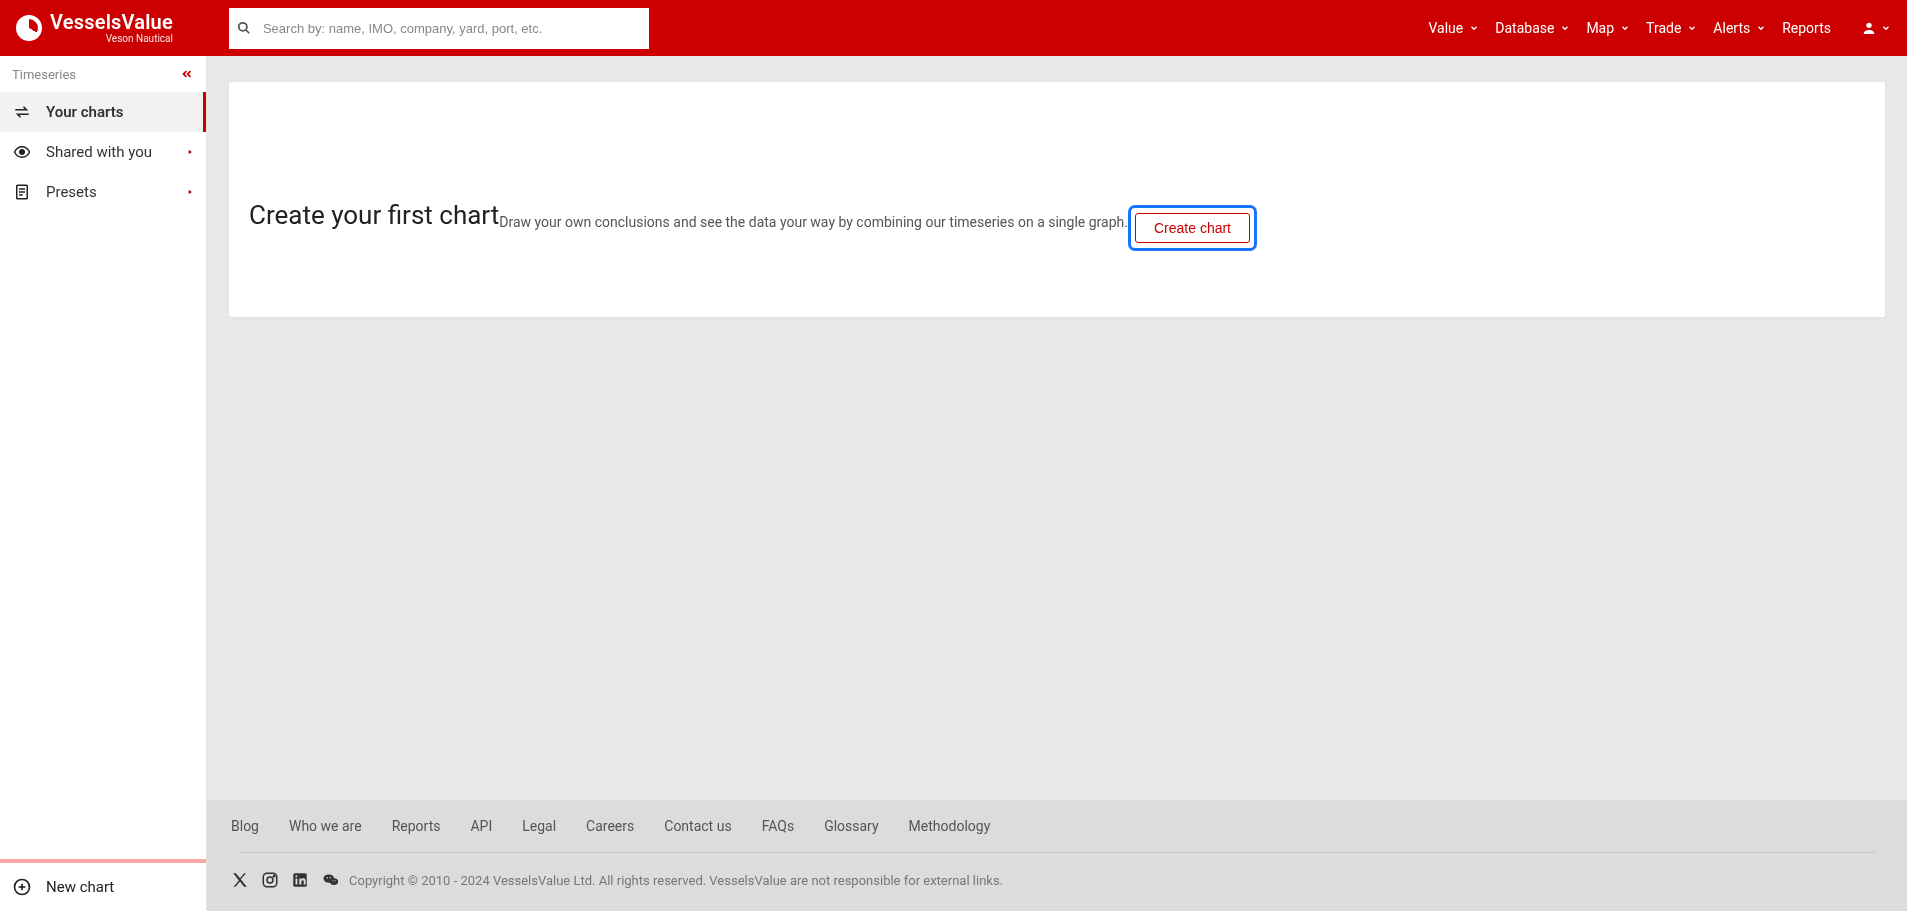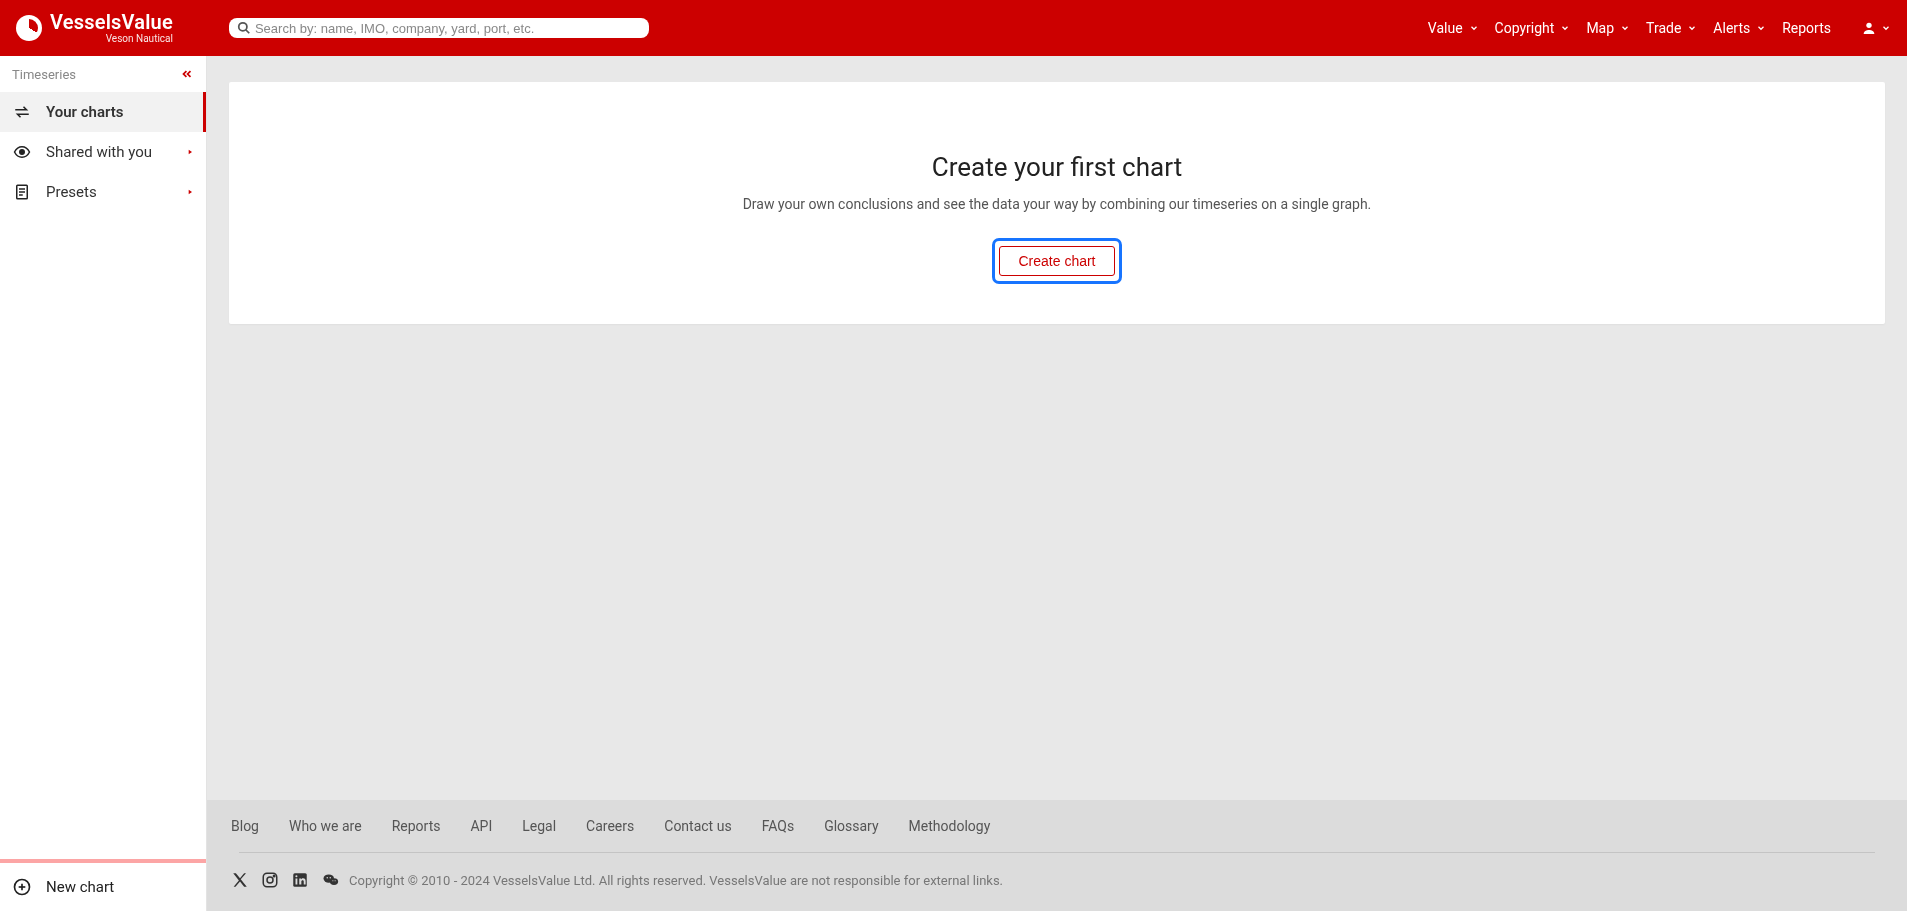--- a/index.html
+++ b/index.html
@@ -30,22 +30,22 @@
   .logo-text .brand { font-size: 20px; font-weight:600; letter-spacing:0.2px;}
   .logo-text .sub   { font-size: 10px; opacity:0.9; align-self:flex-end; margin-top:2px;}
 
   .search-box {
     position: relative;
     width: 420px;
     flex: 0 0 auto;
     margin-left: 40px;
   }
   .search-box input{
-    width:100%; height:20px; border:none; border-radius:8px;
-    padding: 0 10px 0 26px; font-size:13px; color:#333;
+    width:100%; height:41px; border:none; border-radius:0;
+    padding: 0 10px 0 34px; font-size:13px; color:#333;
   }
   .search-box input::placeholder{ color:#888; }
   .search-box .si{
     position:absolute; left:8px; top:50%; transform:translateY(-50%);
     color:#555; display:flex;
   }
 
   .nav { margin-left:auto; display:flex; align-items:center; gap:16px; font-size:14px; }
   .nav-item{ display:flex; align-items:center; gap:6px; cursor:pointer; white-space:nowrap;}
   .nav-item .chev{ display:inline-flex; }
@@ -86,21 +86,21 @@
 
   
   .main{
     flex:1 1 auto; display:flex; flex-direction:column; min-width:0;
     background:#e8e8e8;
   }
   .content-scroll{ flex:1 1 auto; padding:26px 22px 0 22px; overflow:auto;}
   .panel{
     background:#fff; border-radius:2px;
     min-height:235px;
-    display:flex; flex-direction:column; align-items:center; justify-content:flex-start;
+    display:flex; align-items:center; justify-content:flex-start;
     padding:70px 20px 40px 20px;
     box-shadow: 0 1px 2px rgba(0,0,0,0.04);
   }
   .panel h1{ font-size:26px; font-weight:400; color:#222; }
   .panel p { font-size:14px; color:#555; margin-top:14px; text-align:center;}
   .highlight-wrap{
     margin-top:26px;
     border:3px solid #1774ff; border-radius:7px; padding:5px 4px;
   }
   .create-btn{
@@ -148,21 +148,21 @@
   <nav class="nav">
     <div class="nav-item">
       <span>Value</span>
       <span class="chev">
           <svg width="10" height="10" viewBox="0 0 24 24" fill="none" stroke="currentColor" stroke-width="3">
             <polyline points="6 9 12 15 18 9"></polyline>
           </svg>
         </span>
     </div>
     <div class="nav-item">
-      <span>Copyright</span>
+      <span>Database</span>
       <span class="chev">
           <svg width="10" height="10" viewBox="0 0 24 24" fill="none" stroke="currentColor" stroke-width="3">
             <polyline points="6 9 12 15 18 9"></polyline>
           </svg>
         </span>
     </div>
     <div class="nav-item">
       <span>Map</span>
       <span class="chev">
           <svg width="10" height="10" viewBox="0 0 24 24" fill="none" stroke="currentColor" stroke-width="3">

